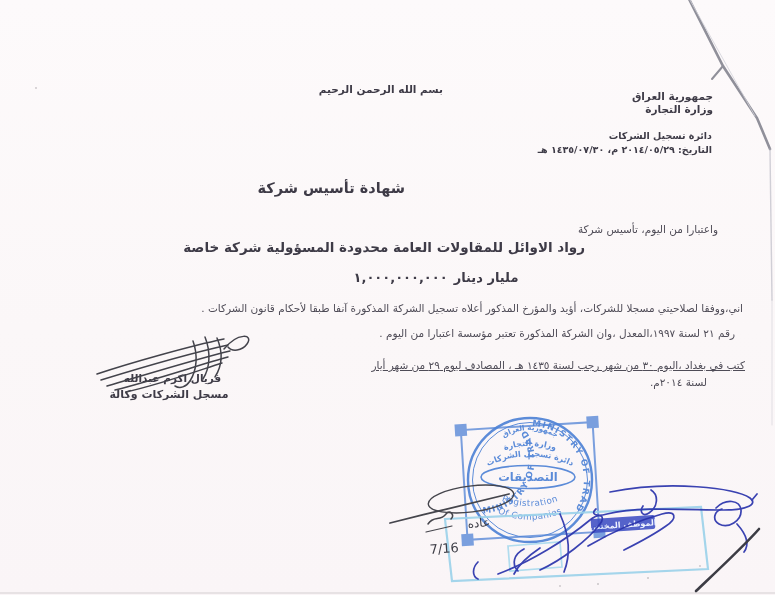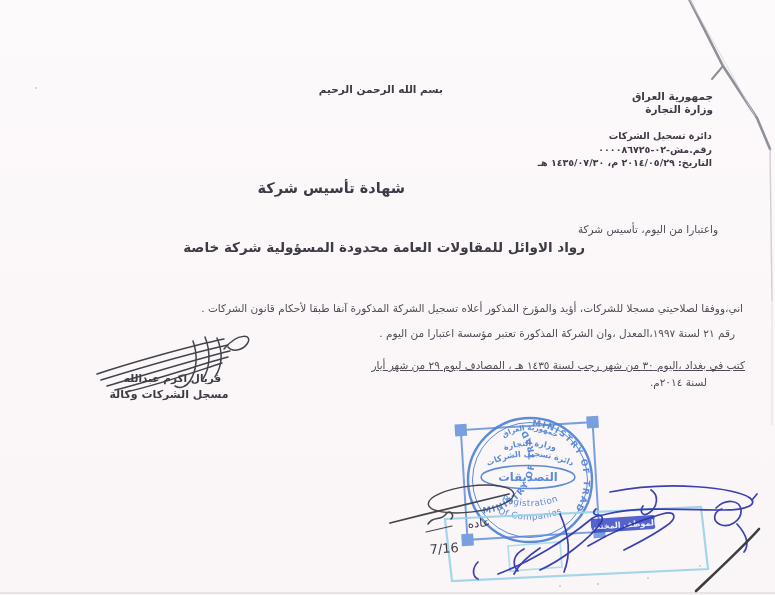--- a/index.html
+++ b/index.html
@@ -25,30 +25,35 @@
 
   <div class="t b" style="top:74px;left:333px;width:110px;margin-top:9px;">بسم الله الرحمن الرحيم</div>
 
   <div class="t b hdr right" style="top:90px;right:62px;">
     <div>جمهورية العراق</div>
     <div>وزارة التجارة</div>
   </div>
 
   <div class="t b dept right" style="top:129px;right:63px;">
     <div>دائرة تسجيل الشركات</div>
-    <div>رقم.مش-٠٢-٠٠٠٠٨٦٧٢٥</div>
     <div>التاريخ: ٢٠١٤/٠٥/٢٩ م، ١٤٣٥/٠٧/٣٠ هـ</div>
   </div>
 
   <div class="t b center" style="top:180px;left:265px;width:140px;font-size:14.5px;">شهادة تأسيس شركة</div>
 
   <div class="t" style="top:223px;right:57px;">واعتبارا من اليوم، تأسيس شركة</div>
 
   <div class="t b center" style="top:239px;left:195px;width:390px;font-size:13.5px;">رواد الاوائل للمقاولات العامة محدودة المسؤولية شركة خاصة</div>
 
+  <div class="t" style="top:270px;left:330px;width:212px;">
+    <div class="capital-row">
+      <span dir="ltr">١,٠٠٠,٠٠٠,٠٠٠</span>
+      <span dir="rtl">مليار دينار</span>
+    </div>
+  </div>
 
   <div class="t" style="top:302px;right:32px;">اني،ووفقا لصلاحيتي مسجلا للشركات، أؤيد والمؤرخ المذكور أعلاه تسجيل الشركة المذكورة آنفا طبقا لأحكام قانون الشركات .</div>
   <div class="t" style="top:327px;right:40px;">رقم ٢١ لسنة ١٩٩٧،المعدل ،وان الشركة المذكورة تعتبر مؤسسة اعتبارا من اليوم .</div>
 
   <div class="t" style="top:359px;right:30px;text-decoration:underline;">كتب في بغداد ،اليوم ٣٠ من شهر رجب لسنة ١٤٣٥ هـ ، المصادف ليوم ٢٩ من شهر أيار</div>
   <div class="t" style="top:376px;right:68px;">لسنة ٢٠١٤م.</div>
 
   <div class="t b center" style="top:372px;left:110px;width:125px;">فريال اكرم عبدالله</div>
   <div class="t b center" style="top:388px;left:99px;width:140px;font-size:11px;">مسجل الشركات وكالة</div>
 

